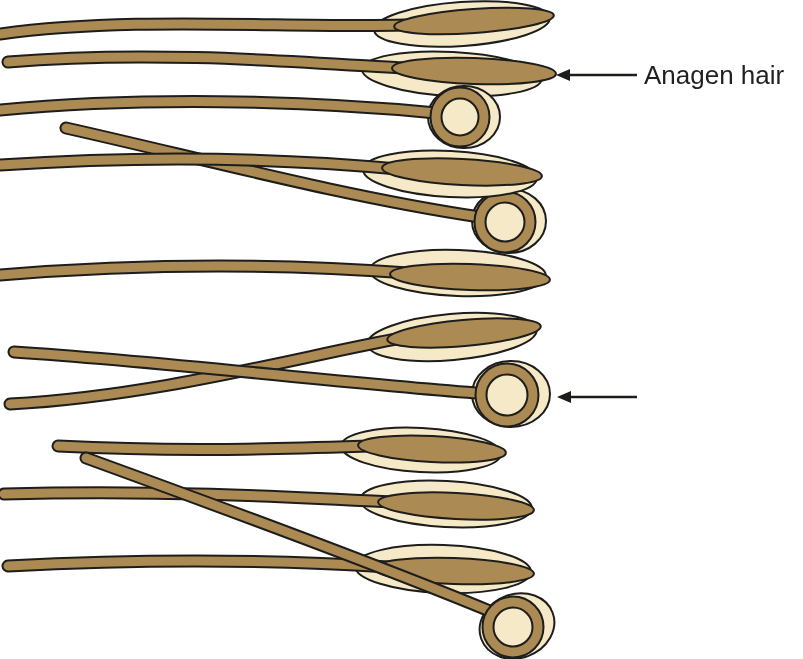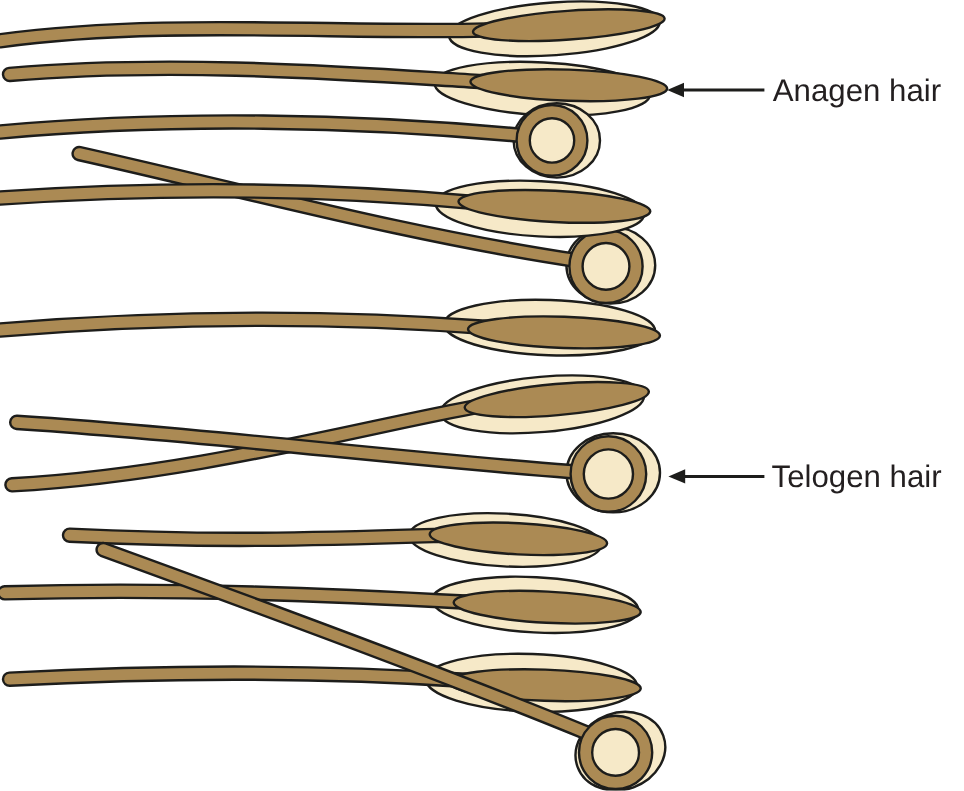--- a/index.html
+++ b/index.html
@@ -104,14 +104,13 @@
       <g>
         <line x1="637" y1="75" x2="568" y2="75" stroke="#1d1d1b" stroke-width="2.5"></line>
         <polygon points="556,75 570,69 570,81" fill="#1d1d1b"></polygon>
       </g>
       <g>
         <line x1="637" y1="397" x2="569" y2="397" stroke="#1d1d1b" stroke-width="2.5"></line>
         <polygon points="557,397 571,391 571,403" fill="#1d1d1b"></polygon>
       </g>
     </svg>
   <div class="hair-label" style="left:644px; top:62px">Anagen hair</div>
-  <div class="hair-label" style="left:643px; top:384px">Telogen hair</div>
 </div>
 
 </body></html>

